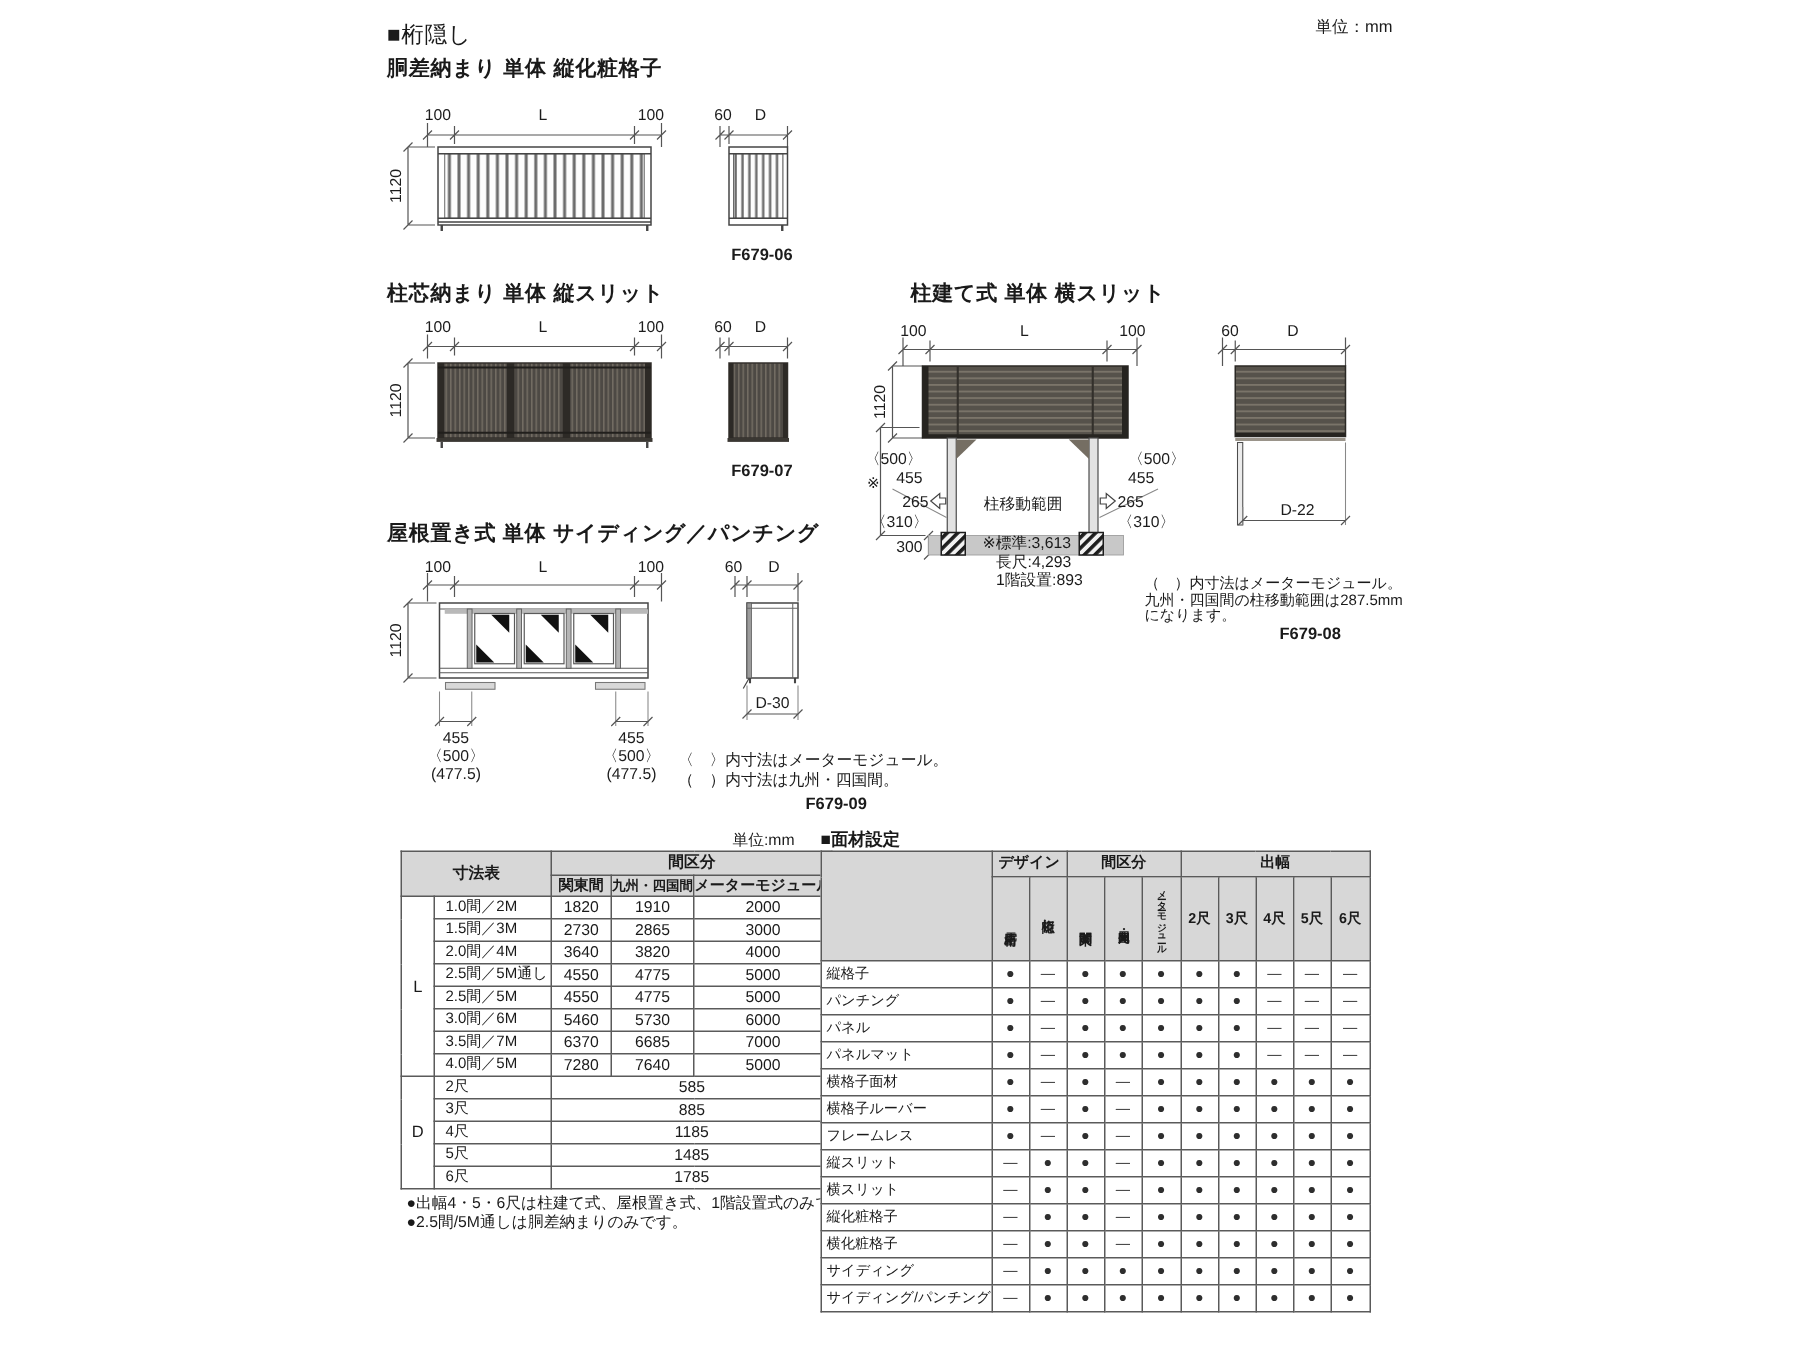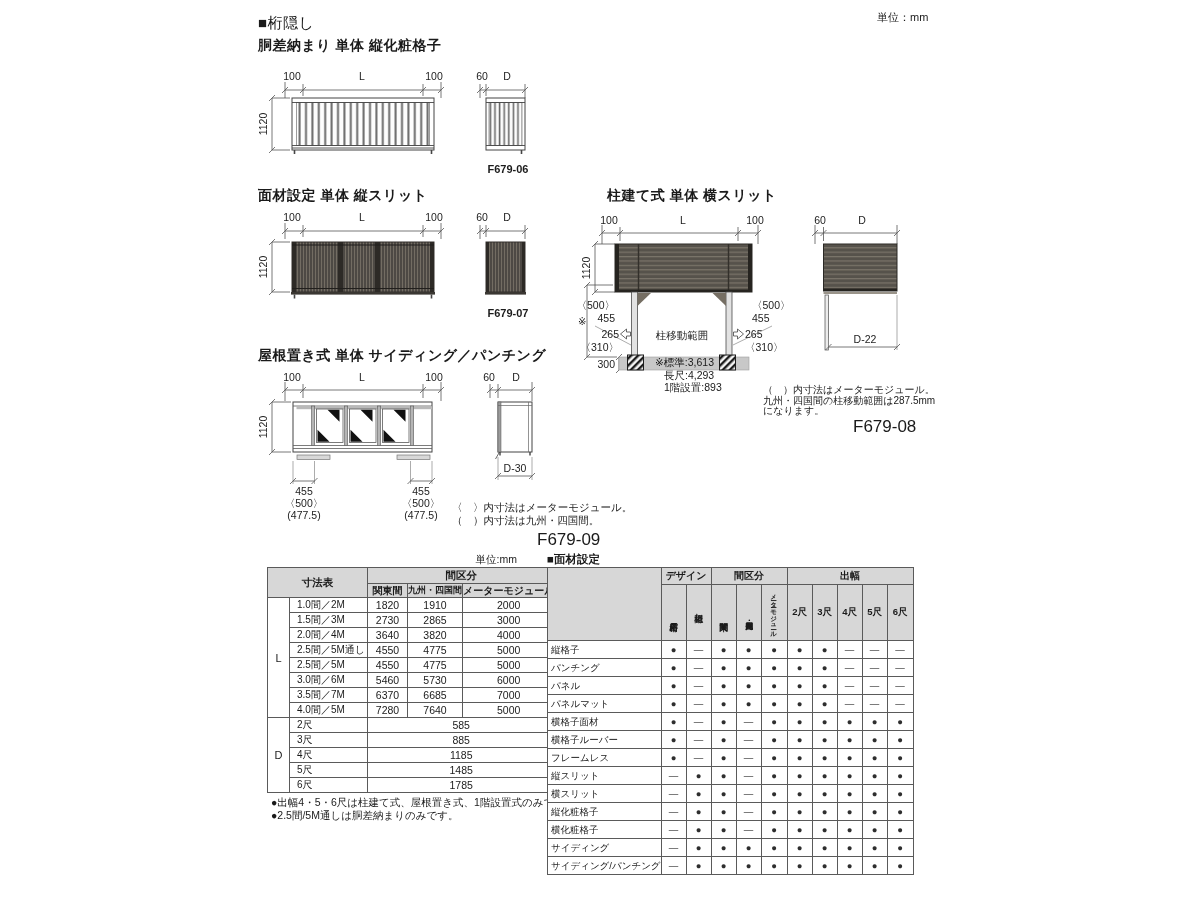--- a/index.html
+++ b/index.html
@@ -4,21 +4,21 @@
 <style>
   html,body{margin:0;padding:0}
   body{width:1200px;height:900px;background:#fff;position:relative;overflow:hidden;
        font-family:"Liberation Sans","DejaVu Sans",sans-serif;color:#1a1a1a;}
   .abs{position:absolute}
   .page-title{font-size:15px;font-weight:normal;letter-spacing:.5px}
   .sec-title{font-size:14px;font-weight:bold;letter-spacing:.5px}
   .unit{font-size:11px}
   .note{font-size:10.5px;line-height:12.5px;white-space:pre}
   .note-s{font-size:10px;line-height:10.5px;white-space:pre}
-  .figcode{font-size:17px;font-weight:400}
+  .figcode{font-size:11px;font-weight:700}
   svg{position:absolute;overflow:visible}
   svg text{font-size:10.5px;fill:#1c1c1c}
   svg text.code{font-size:11px;font-weight:600}
   svg text.small{font-size:10px}
   .dim{stroke:#555;stroke-width:.8;fill:none}
   .dimlt{stroke:#888;stroke-width:.7;fill:none}
   .frame{stroke:#454545;stroke-width:1;fill:#fff}
   
   table{border-collapse:collapse;table-layout:fixed;position:absolute;background:#fff}
   th,td{border:1px solid #5a5a5a;padding:0;overflow:hidden;white-space:nowrap;font-weight:normal}
@@ -64,21 +64,21 @@
     <pattern id="pHatch" patternUnits="userSpaceOnUse" width="5" height="5" patternTransform="rotate(45)">
       <rect width="5" height="5" fill="#f2f2f2"></rect>
         <rect width="2.4" height="5" fill="#1d1d1d"></rect>
     </pattern>
   </defs>
 </svg>
 
 <div class="abs page-title" style="left:258px;top:14px">■桁隠し</div>
 <div class="abs unit" style="left:877px;top:10px">単位：mm</div>
 <div class="abs sec-title" style="left:258px;top:37px">胴差納まり 単体 縦化粧格子</div>
-<div class="abs sec-title" style="left:258px;top:187px">面材設定 単体 縦スリット</div>
+<div class="abs sec-title" style="left:258px;top:187px">柱芯納まり 単体 縦スリット</div>
 <div class="abs sec-title" style="left:607px;top:187px">柱建て式 単体 横スリット</div>
 <div class="abs sec-title" style="left:258px;top:347px">屋根置き式 単体 サイディング／パンチング</div>
 
 <svg style="left:258px;top:60px" width="300" height="124">
   <path class="dim" d="M27 30 H183 M27 22 V38 M45 24 V36 M165 24 V36 M183 22 V38 M24 33 l6 -6 M42 33 l6 -6 M162 33 l6 -6 M180 33 l6 -6"></path>
   <path class="dim" d="M222 30 H267 M222 24 V38 M228 24 V36 M267 24 V38 M219 33 l6 -6 M225 33 l6 -6 M264 33 l6 -6"></path>
   <text x="34" y="20" text-anchor="middle">100</text>
   <text x="104" y="20" text-anchor="middle">L</text>
   <text x="176" y="20" text-anchor="middle">100</text>
   <text x="224" y="20" text-anchor="middle">60</text>
@@ -217,21 +217,21 @@
   <path d="M242 84 v3.5 M272 84 v3.5" stroke="#454545" stroke-width="1.4"></path>
   <path d="M241.5 84 l-4 7" stroke="#454545" stroke-width="0.8"></path>
   <path class="dimlt" d="M240 89 V112 M274 89 V112"></path>
   <path class="dim" d="M240 108 H274 M237 111 l6 -6 M271 111 l6 -6"></path>
   <text x="257" y="104" text-anchor="middle">D-30</text>
 </svg>
 
 <div class="abs note" style="left:452px;top:501px"><span>〈　〉内寸法はメーターモジュール。</span><br><span>（　）内寸法は九州・四国間。</span></div>
 <div class="abs figcode" style="left:537px;top:530px">F679-09</div>
 
-<div class="abs unit" style="left:439px;top:553px;width:78px;text-align:right;font-size:10.5px">単位:mm</div>
+<div class="abs unit" style="left:470px;top:553px;width:78px;text-align:center;font-size:10.5px">単位:mm</div>
 <table class="size-table" style="left:267px;top:567px">
   <colgroup>
       <col style="width:22px">
       <col style="width:78px">
       <col style="width:40px">
       <col style="width:40px">
       <col style="width:84px">
     </colgroup>
   <thead>
     <tr>

